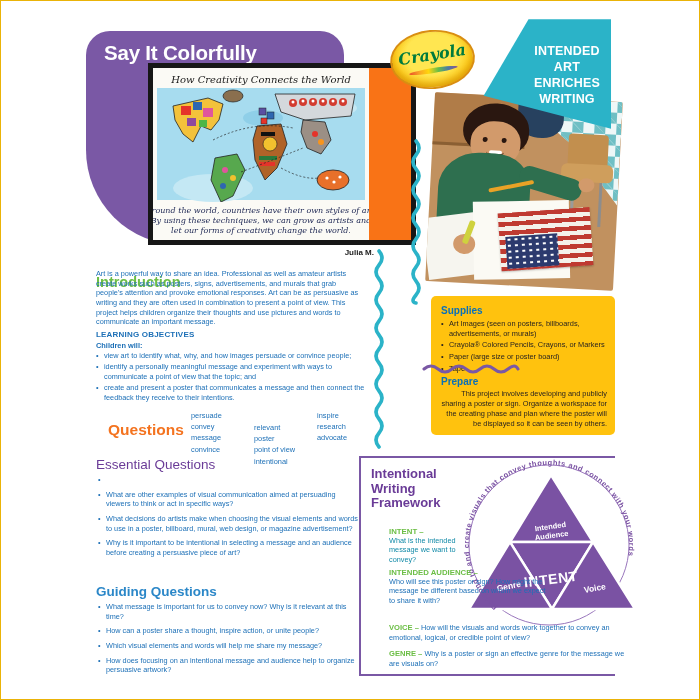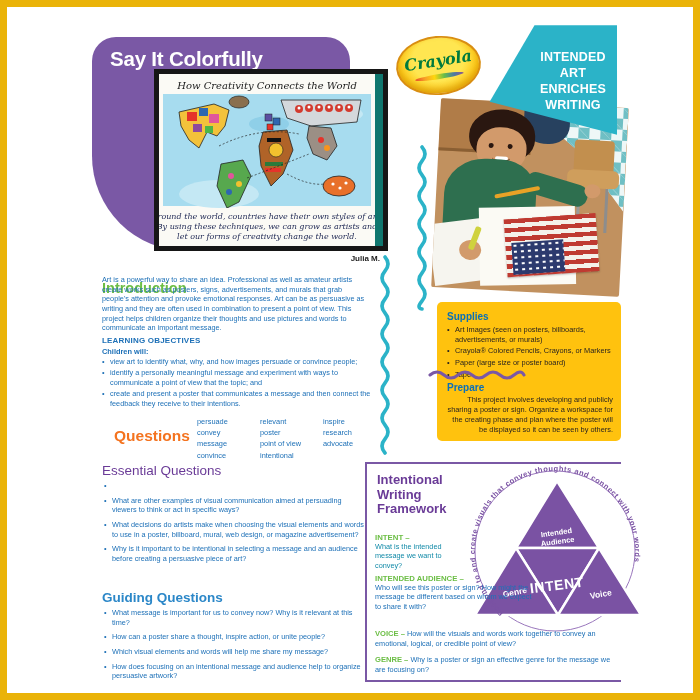--- a/index.html
+++ b/index.html
@@ -1,33 +1,33 @@
 <!DOCTYPE html>
 <html><head>
 <meta charset="utf-8">
 <style>
   * { margin:0; padding:0; box-sizing:border-box; }
   body { background:#fff; }
   .page {
     position:relative; width:700px; height:700px; background:#fff;
     font-family:"Liberation Sans", sans-serif; overflow:hidden;
-    border:7px solid #eab308;
+    border:1px solid #eab308;
   }
   
   .purple-blob {
     position:absolute; left:85px; top:30px; width:258px; height:214px;
     background:#7a58a5; border-radius:24px 24px 0 95px;
   }
   .page-title {
     position:absolute; left:103px; top:40px; font-size:20.5px; font-weight:bold;
     color:#fff; letter-spacing:-0.2px;
   }
   .art-frame {
-    position:absolute; left:147px; top:62px; width:234px; height:182px;
-    background:#0f766e; border:5px solid #161616; z-index:2;
+    position:absolute; left:147px; top:62px; width:268px; height:182px;
+    background:#f97316; border:5px solid #161616; z-index:2;
   }
   .art-frame svg { display:block; }
   .art-credit {
     position:absolute; left:300px; top:247px; width:73px; text-align:right;
     font-size:8px; font-weight:bold; color:#1c1c1c; z-index:2;
   }
   
   .logo { position:absolute; left:389px; top:29px; width:85px; height:59px; transform:rotate(-5deg); z-index:5; }
   .logo-oval {
     position:absolute; inset:0; border-radius:50%;
@@ -102,21 +102,21 @@
   .h-intro { position:absolute; left:95px; top:249px; font-size:14.5px; font-weight:bold; color:#6cbe45;margin-top:24px; }
   .intro-body { position:absolute; left:95px; top:268px; width:266px; font-size:7.3px; line-height:1.32; color:#1d70b7; }
   .h-lo { position:absolute; left:95px; top:329px; font-size:8px; font-weight:bold; color:#1d70b7; letter-spacing:.2px; }
   .lo-lead { position:absolute; left:95px; top:340px; font-size:7.4px; font-weight:bold; color:#1d70b7; }
   .lo-list { position:absolute; left:95px; top:350px; width:272px; }
   .bullet { display:flex; font-size:7.3px; line-height:1.3; color:#1d70b7; margin-bottom:2px; }
   .bullet .dot { flex:0 0 8px; }
   .h-vocab { position:absolute; left:107px; top:420px; font-size:15.5px; font-weight:bold; color:#f4731f; }
   .vocab-col { position:absolute; top:410px; font-size:7.4px; color:#1d70b7; }
   .vocab-col span { display:block; height:11.2px; }
-  .vc1{ left:190px; } .vc2{ left:253px; } .vc3{ left:316px; }
+  .vc1{ left:190px; } .vc2{ left:253px;margin-top:12px; } .vc3{ left:316px; }
   .h-eq { position:absolute; left:95px; top:456px; font-size:13.5px; font-weight:normal; color:#6a3b97; }
   .eq-list { position:absolute; left:97px; top:474px; width:260px; }
   .eq-list .bullet, .gq-list .bullet { margin-bottom:5px; line-height:1.32; }
   .h-gq { position:absolute; left:95px; top:583px; font-size:13.5px; font-weight:bold; color:#2b87c8; }
   .gq-list { position:absolute; left:97px; top:601px; width:260px; }
   
   .yellow-box {
     position:absolute; left:430px; top:295px; width:184px; height:139px;
     background:#ffc20e; border-radius:5px; padding:9px 10px; z-index:2;
   }
@@ -126,21 +126,21 @@
   .prepare-block { position:absolute; left:10px; top:80px; right:8px; }
   .prepare-body { margin-top:2px; font-size:7.4px; line-height:1.35; color:#231f20;text-align:right; }
   
   .fw-box {
     position:absolute; left:358px; top:455px; width:256px; height:220px; background:#fff;
     border-left:2px solid #7a58a5; border-top:2px solid #7a58a5; border-bottom:2px solid #7a58a5;
     z-index:3;
   }
   .fw-heading { position:absolute; left:10px; top:9px; font-size:13px; font-weight:bold; color:#6a3b97; line-height:1.12; }
   .fw-diagram { position:absolute; left:452px; top:458px; width:192px; height:172px; z-index:4; }
-  .fw-def { position:absolute; z-index:5; }
+  .fw-def { position:absolute; z-index:5;margin-left:20px; }
   .fw-term { font-size:7.8px; font-weight:bold; color:#6cbe45; }
   .fw-body { font-size:7.3px; line-height:1.28; color:#1d70b7; }
   .d-intent { left:368px; top:526px; width:96px; }
   .d-intent .fw-body { color:#128aa8; width:92px; }
   .d-aud { left:368px; top:567px; width:158px; }
   .d-voice { left:368px; top:622px; width:240px; }
   .d-genre { left:368px; top:648px; width:238px; }
   .inline-def { font-size:7.3px; line-height:1.32; color:#1d70b7; }
   .inline-def .fw-term { font-size:7.6px; }
 </style>
@@ -410,16 +410,16 @@
   <div class="fw-def d-aud">
     <div class="fw-term">INTENDED AUDIENCE –</div>
     <div class="fw-body">Who will see this poster or sign? How might the message be different based on whom we expect to share it with?</div>
   </div>
   <div class="fw-def d-voice inline-def">
     <span class="fw-term">VOICE –</span>
     <span class="fw-body">How will the visuals and words work together to convey an emotional, logical, or credible point of view?</span>
   </div>
   <div class="fw-def d-genre inline-def">
     <span class="fw-term">GENRE –</span>
-    <span class="fw-body">Why is a poster or sign an effective genre for the message we are focusing on?</span>
+    <span class="fw-body">Why is a poster or sign an effective genre for the message we are visuals on?</span>
   </div>
 
 </div>
 
 </body></html>

